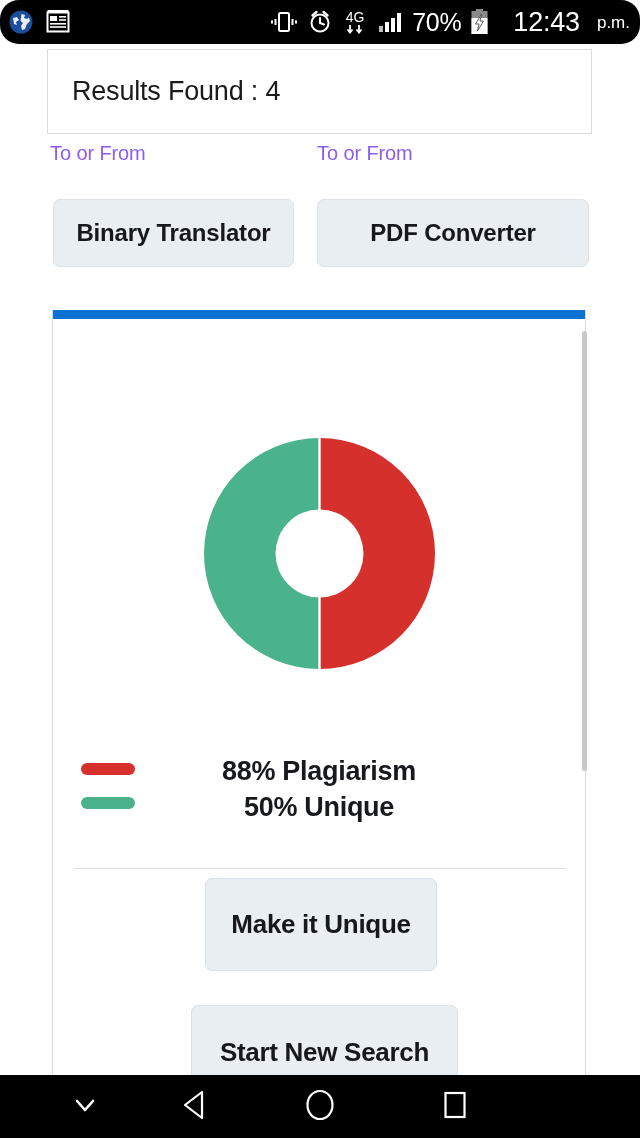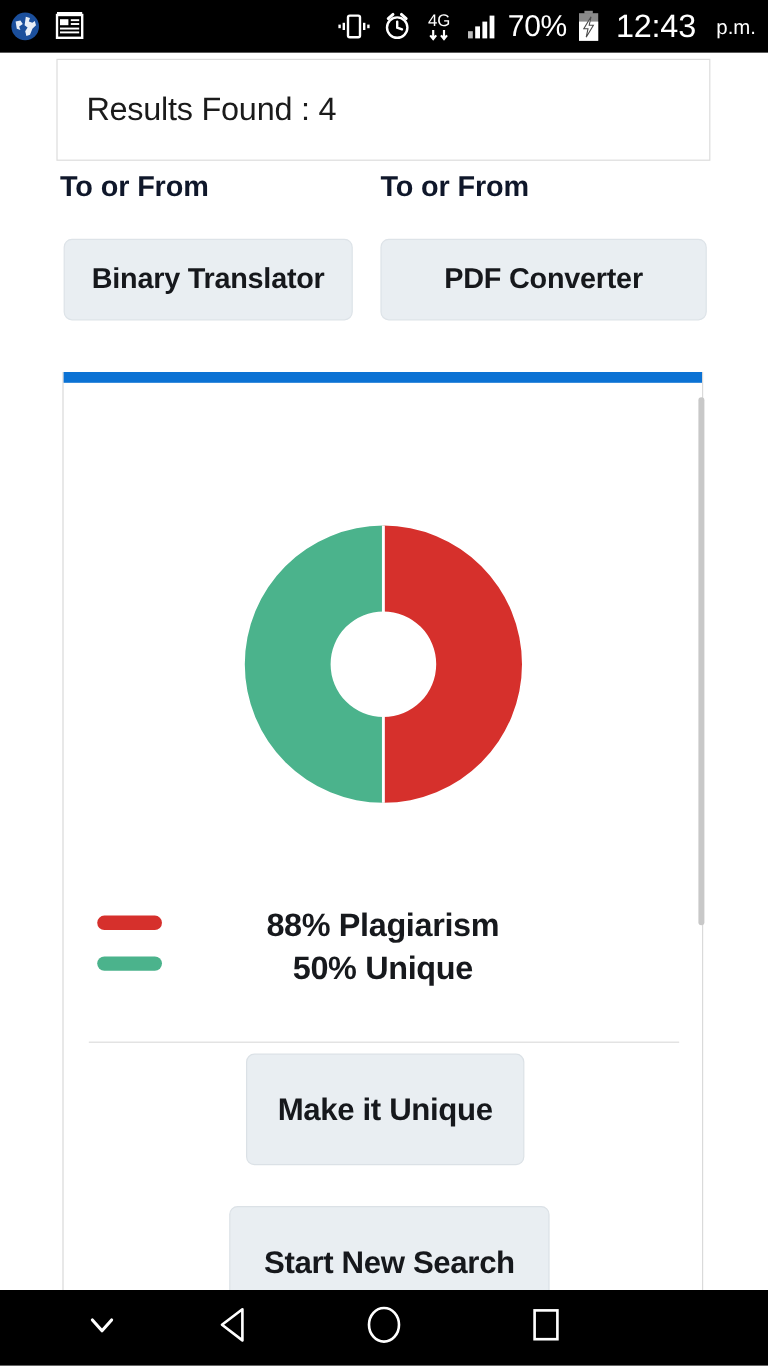--- a/index.html
+++ b/index.html
@@ -20,20 +20,21 @@
   .status-bar {
     position: absolute;
     top: 0; left: 0;
     width: 640px;
     height: 44px;
     background: #000000;
     display: flex;
     align-items: center;
     box-sizing: border-box;
     padding: 0 10px 0 8px;
+    border-radius: 19px;
   }
   .sb-left {
     display: flex;
     align-items: center;
     gap: 12px;
   }
   .sb-spacer { flex: 1 1 auto; }
   .sb-right {
     display: flex;
     align-items: center;
@@ -45,21 +46,21 @@
     font-size: 25px;
     letter-spacing: -0.3px;
     line-height: 1;
     font-family: "Liberation Sans", sans-serif;
   }
   .sb-time {
     color: #ffffff;
     font-size: 27px;
     line-height: 1;
     letter-spacing: -0.2px;
-    margin-left: 4px;
+    margin-left: 15px;
   }
   .sb-ampm {
     color: #ffffff;
     font-size: 17px;
     line-height: 1;
     margin-left: 8px;
   }
   .globe-wrap { width: 26px; height: 26px; }
   .news-wrap { width: 24px; height: 26px; }
 
@@ -97,24 +98,23 @@
   
   .tool-labels {
     position: absolute;
     top: 98px;
     left: 0;
     width: 640px;
     height: 40px;
   }
   .tool-label {
     position: absolute;
-    font-size: 24px;
-    color: #0f172a;
+    font-size: 20px;
+    color: #8b5cf6;
     letter-spacing: -0.1px;
-    font-weight: bold;
   }
   .tool-label.l1 { left: 50px; }
   .tool-label.l2 { left: 317px; }
 
   
   .tool-buttons {
     position: absolute;
     top: 155px;
     left: 0;
     width: 640px;

